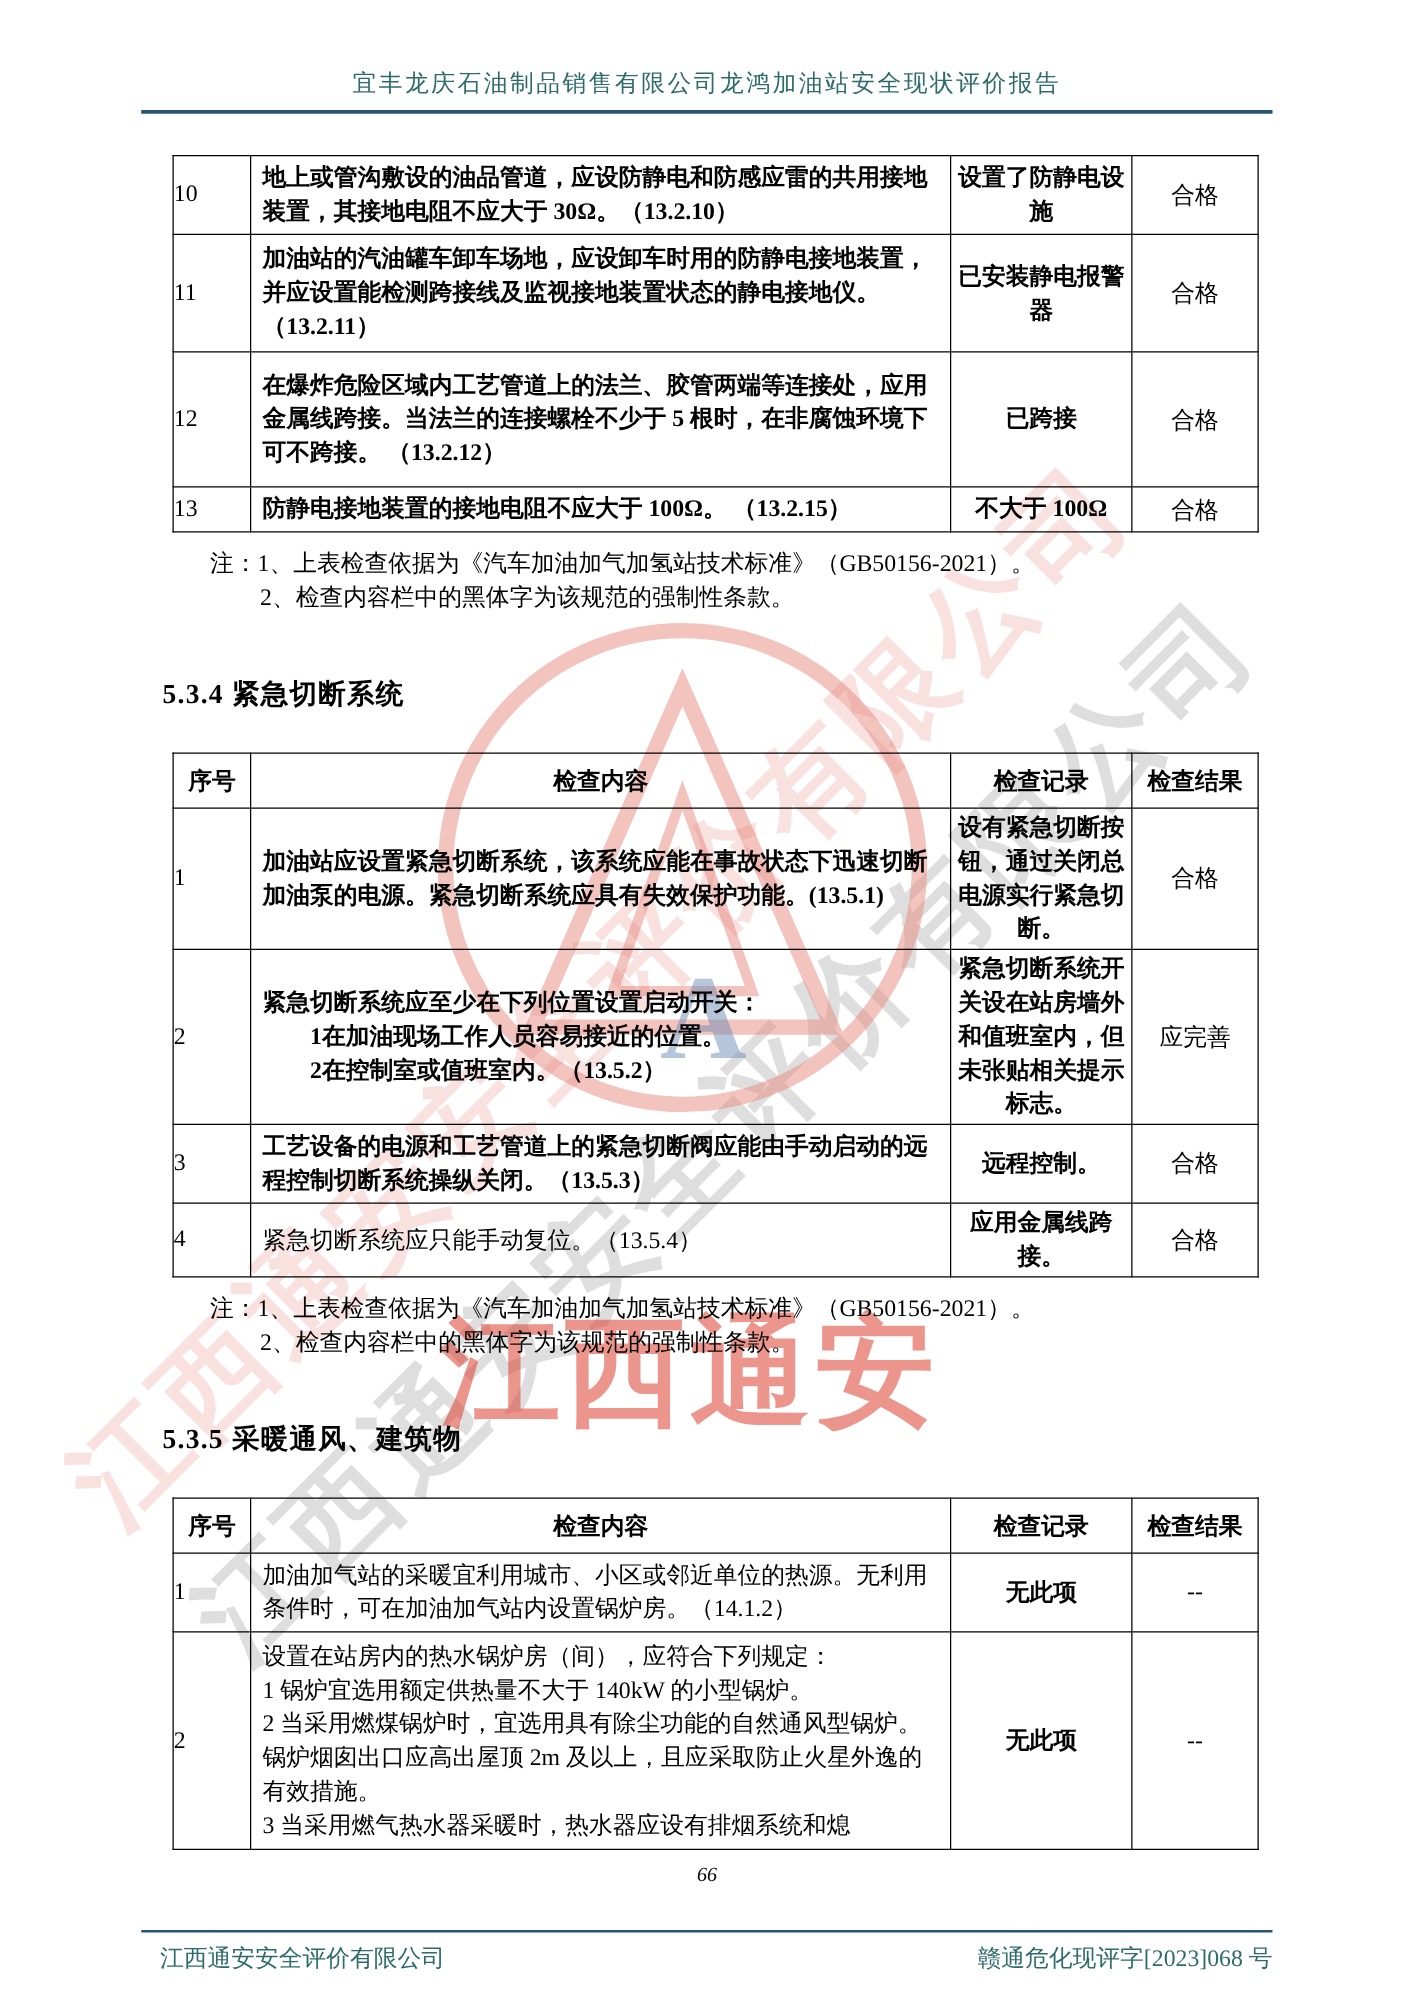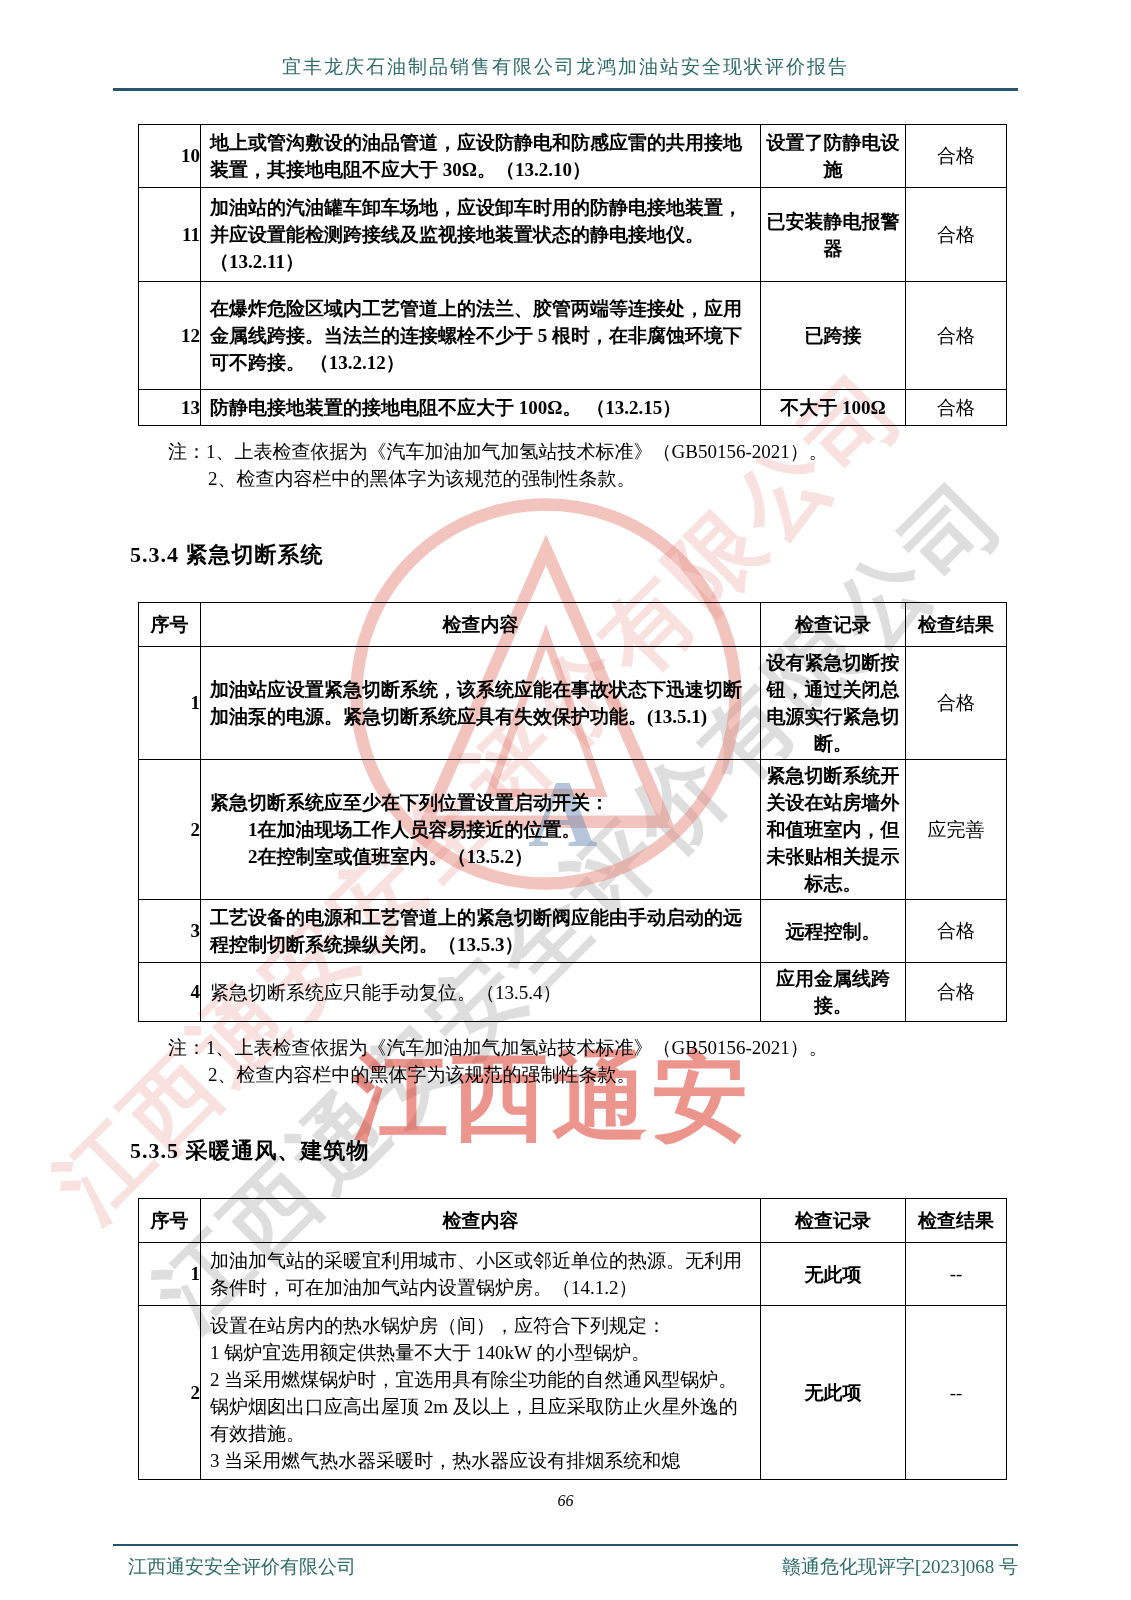--- a/index.html
+++ b/index.html
@@ -30,21 +30,21 @@
   .content { position:relative; z-index:1; }
   .doc-header { padding-top:54px; text-align:center; color:#2e6b6b; font-size:19px; letter-spacing:2px; }
   .header-rule { margin:8px 113px 0 113px; height:3px; background:#27546e; }
   table.check { border-collapse:collapse; table-layout:fixed; margin-left:138px; width:868px; font-size:19px; }
   table.check td, table.check th { border:1.5px solid #000; vertical-align:middle; }
   col.c-no     { width:62px; }
   col.c-cont   { width:560px; }
   col.c-rec    { width:145px; }
   col.c-res    { width:101px; }
   th.hdr { font-weight:bold; text-align:center; height:44px; font-size:19px; }
-  td.no-cell  { text-align:right;font-weight:bold; }
+  td.no-cell  { text-align:left; }
   td.cont-cell { text-align:left; padding:4px 9px; white-space:pre-wrap; line-height:27px; }
   td.rec-cell  { text-align:center; padding:2px 4px; line-height:27px;font-weight:bold; }
   td.rec-cell.left { text-align:center; }
   td.res-cell  { text-align:center; }
   .bold { font-weight:bold; }
   .t1 { margin-top:33px; }
   .note { margin:12px 0 0 168px; font-size:19px; line-height:27px; }
   .note .n2 { margin-left:40px; }
   .sec-heading { margin:48px 0 0 130px; font-size:22px; font-weight:bold; letter-spacing:1px; }
   .tbl-gap { margin-top:32px; }

